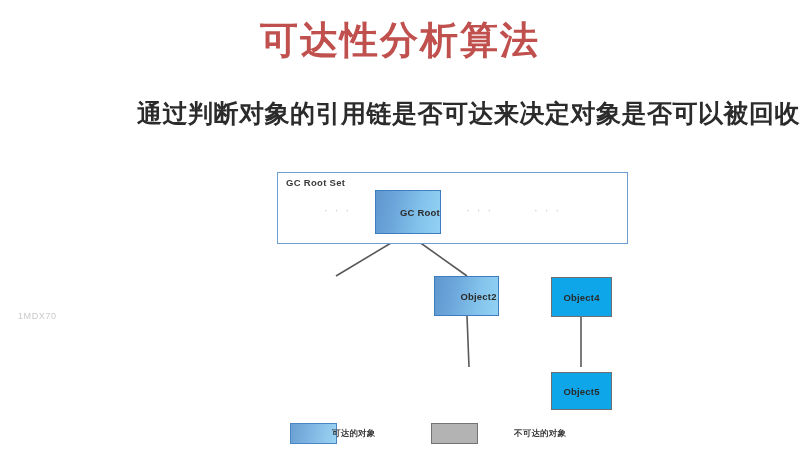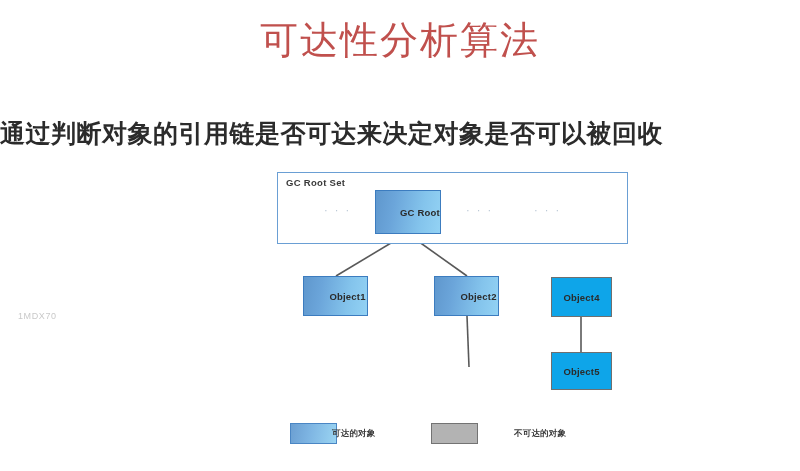--- a/index.html
+++ b/index.html
@@ -17,39 +17,38 @@
   }
 
   
   .slide-title {
     position: absolute;
     left: 0;
     top: 18px;
     width: 800px;
     text-align: center;
     font-size: 38px;
-    font-weight: 400;
+    font-weight: 700;
     letter-spacing: 2px;
     color: #c0504d;
     line-height: 1.2;
     white-space: nowrap;
   }
   .slide-subtitle {
     position: absolute;
     left: 0;
     top: 98px;
     width: 800px;
-    text-align: left;
+    text-align: right;
     font-size: 25px;
     font-weight: bold;
     letter-spacing: 0.5px;
     color: #2b2b2b;
     line-height: 1.2;
     white-space: nowrap;
-    margin-top: 20px;
   }
   .watermark {
     position: absolute;
     left: 18px;
     top: 311px;
     font-size: 9px;
     letter-spacing: 0.6px;
     color: #c9c9c9;
   }
 
@@ -120,21 +119,21 @@
   .node.unreachable {
     background: #0ea5e9;
     border: 1.3px solid #6f6f6f;
   }
 
   .node-gc-root { left: 375px; top: 190px; width: 66px; height: 44px; }
   .node-object1 { left: 303px; top: 276px; width: 65px; height: 40px; }
   .node-object2 { left: 434px; top: 276px; width: 65px; height: 40px; }
   .node-object4 { left: 551px; top: 277px; width: 61px; height: 40px; }
   .node-object3 { left: 437px; top: 367px; width: 65px; height: 38px; }
-  .node-object5 { left: 551px; top: 352px; width: 61px; height: 38px; }
+  .node-object5 { left: 551px; top: 372px; width: 61px; height: 38px; }
 
   
   .legend-swatch {
     position: absolute;
     box-sizing: border-box;
     width: 47px;
     height: 21px;
     top: 423px;
   }
   .legend-swatch.reachable {
@@ -183,21 +182,20 @@
 
   <div class="gc-root-set"></div>
   <div class="gc-root-set-label">GC Root Set</div>
 
   <div class="ellipsis" style="left:324px; top:205px;">· · ·</div>
   <div class="ellipsis" style="left:466px; top:205px;">· · ·</div>
   <div class="ellipsis" style="left:534px; top:205px;">· · ·</div>
 
   <div class="node reachable node-gc-root">GC Root</div>
 
-  <div class="node reachable node-object1">Object1</div>
 
   <div class="node reachable node-object2">Object2</div>
 
 
   <div class="node unreachable node-object4">Object4</div>
 
   <div class="node unreachable node-object5">Object5</div>
 
   <div class="legend-swatch reachable"></div>
   <div class="legend-label legend-label-reachable">可达的对象</div>

